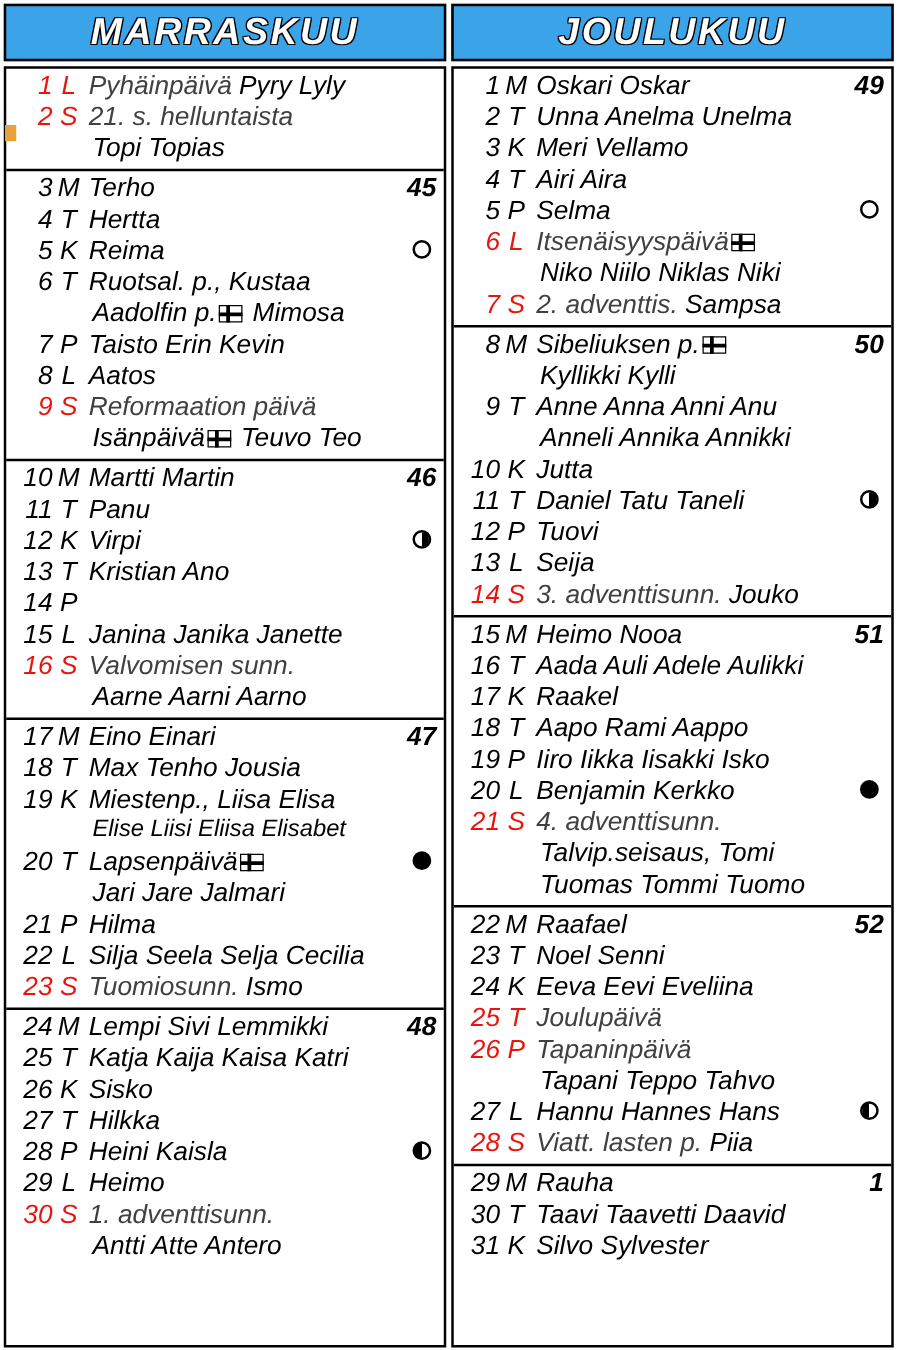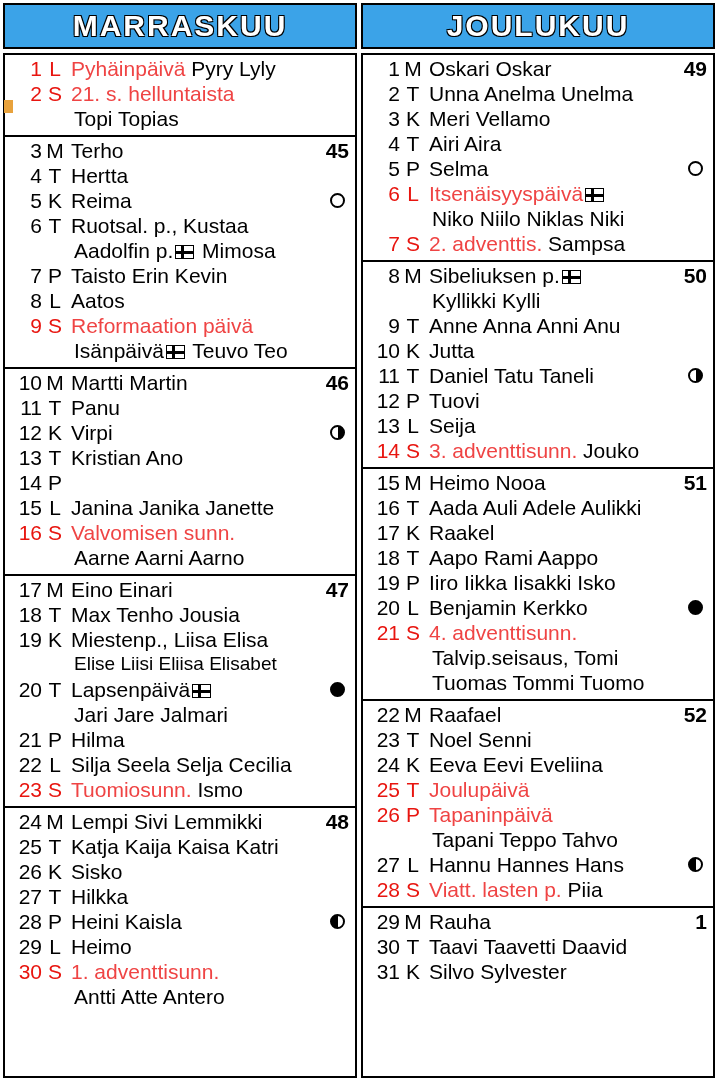--- a/index.html
+++ b/index.html
@@ -14,20 +14,21 @@
     overflow: hidden;
   }
   .calendar {
     display: flex;
     width: 723px;
     height: 1080px;
     box-sizing: border-box;
     gap: 4px;
     padding: 3px 3px 2px 3px;
     background: #ffffff;
+    font-style: italic;
   }
   .month-col {
     width: 354px;
     display: flex;
     flex-direction: column;
     box-sizing: border-box;
   }
   .month-header {
     border: 2px solid #000000;
     background: #3ba3e8;
@@ -94,21 +95,21 @@
     font-size: 21px;
     color: #000000;
     white-space: nowrap;
     overflow: hidden;
     padding-left: 3px;
   }
   .cont-spacer {
     flex: 0 0 62px;
   }
   .red .num, .red .dow, .red .names { color: #e8150f; }
-  .red-text { color: #ef4444; }
+  .red-text { color: #404040; }
   .black-text { color: #000000; }
   .wk {
     font-size: 21px;
     font-weight: bold;
     color: #000000;
     flex: 0 0 auto;
     padding-left: 4px;
     text-align: right;
     min-width: 26px;
   }
@@ -440,20 +441,24 @@
           </div>
           <div class="cont-row">
             <div class="cont-spacer"></div>
             <div class="names">Kyllikki Kylli</div>
           </div>
           <div class="day-row">
             <div class="num">9</div>
             <div class="dow">T</div>
             <div class="names">Anne Anna Anni Anu</div>
           </div>
+          <div class="cont-row">
+            <div class="cont-spacer"></div>
+            <div class="names">Anneli Annika Annikki</div>
+          </div>
           <div class="day-row">
             <div class="num">10</div>
             <div class="dow">K</div>
             <div class="names">Jutta</div>
           </div>
           <div class="day-row">
             <div class="num">11</div>
             <div class="dow">T</div>
             <div class="names">Daniel Tatu Taneli</div>
             <span class="moon">

